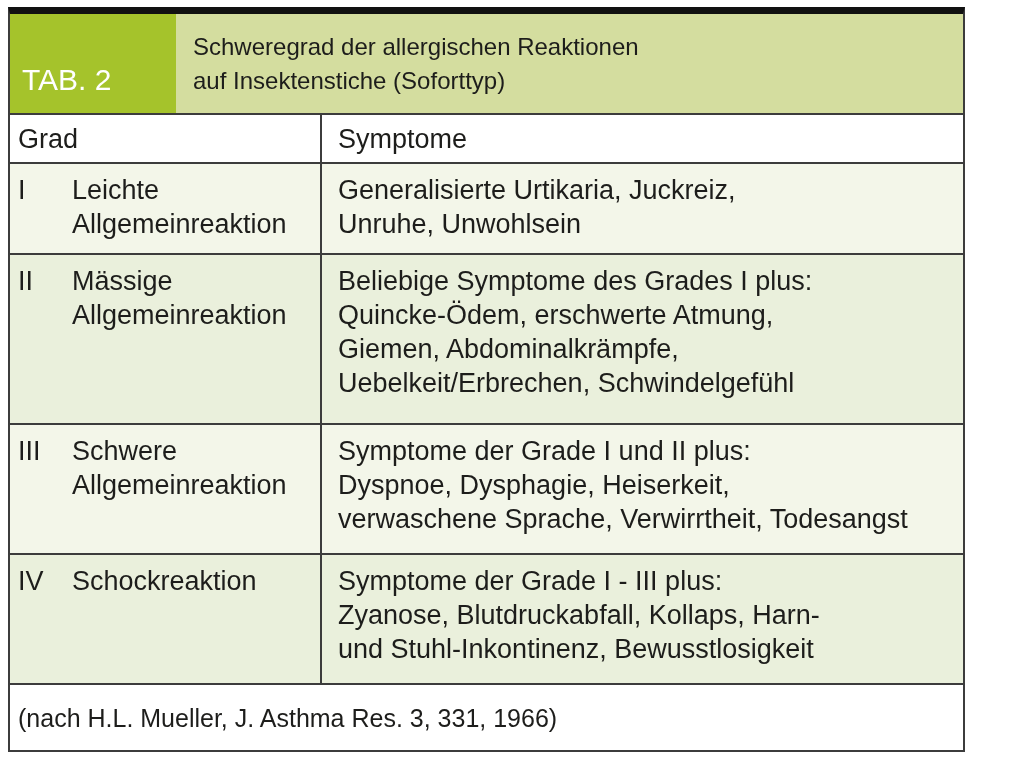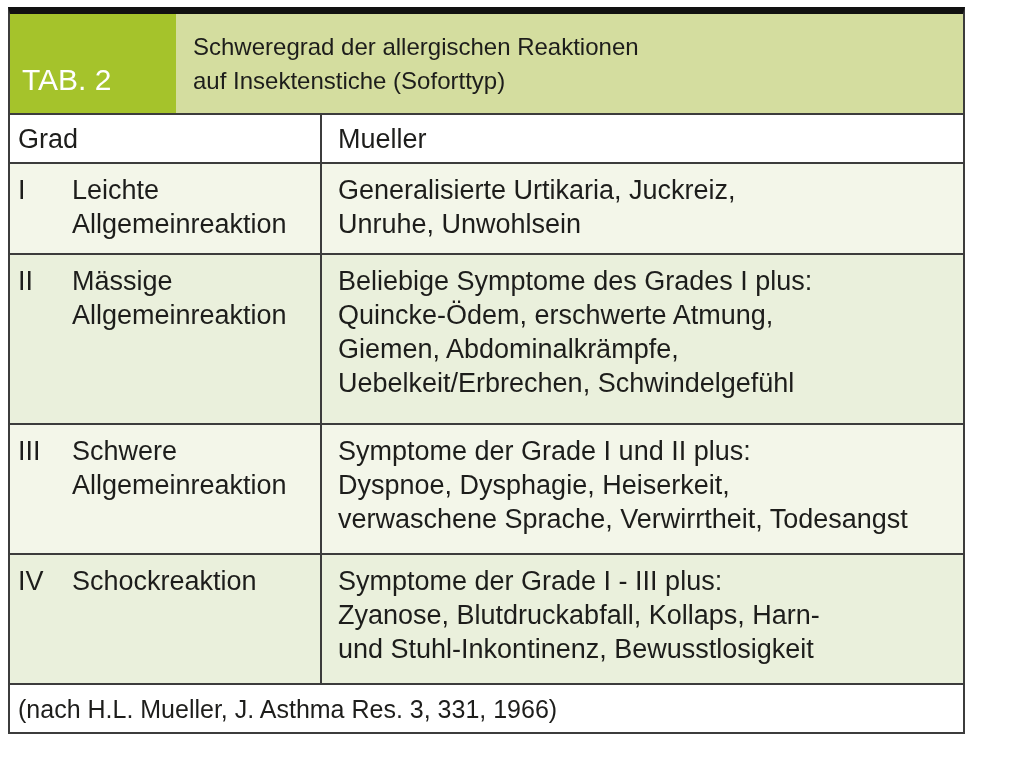--- a/index.html
+++ b/index.html
@@ -66,21 +66,21 @@
   .grade-cell { display: flex; }
   .gnum { width: 54px; flex: none; }
   .gname { flex: 1; white-space: pre-line; }
   .row-light { background: #f3f6e9; }
   .row-alt   { background: #eaf0dc; }
   .r1 { min-height: 90px; }
   .r2 { min-height: 170px; }
   .r3 { min-height: 130px; }
   .r4 { min-height: 130px; }
   .tfoot {
-    height: 49px;
+    height: 67px;
     background: #ffffff;
     display: flex;
     align-items: center;
     font-size: 25px;
     padding-left: 8px;
   }
 </style>
 </head>
 <body>
 
@@ -91,21 +91,21 @@
       <span>TAB. 2</span>
     </div>
     <div class="title-box">
       <span>Schweregrad der allergischen Reaktionen
 auf Insektenstiche (Soforttyp)</span>
     </div>
   </div>
 
   <div class="trow thead">
     <div class="c1">Grad</div>
-    <div class="c2">Mueller</div>
+    <div class="c2">Symptome</div>
   </div>
 
   <div class="trow r1 row-light">
     <div class="c1 grade-cell">
       <span class="gnum">I</span>
       <span class="gname">Leichte
 Allgemeinreaktion</span>
     </div>
     <div class="c2">Generalisierte Urtikaria, Juckreiz,
 Unruhe, Unwohlsein</div>

